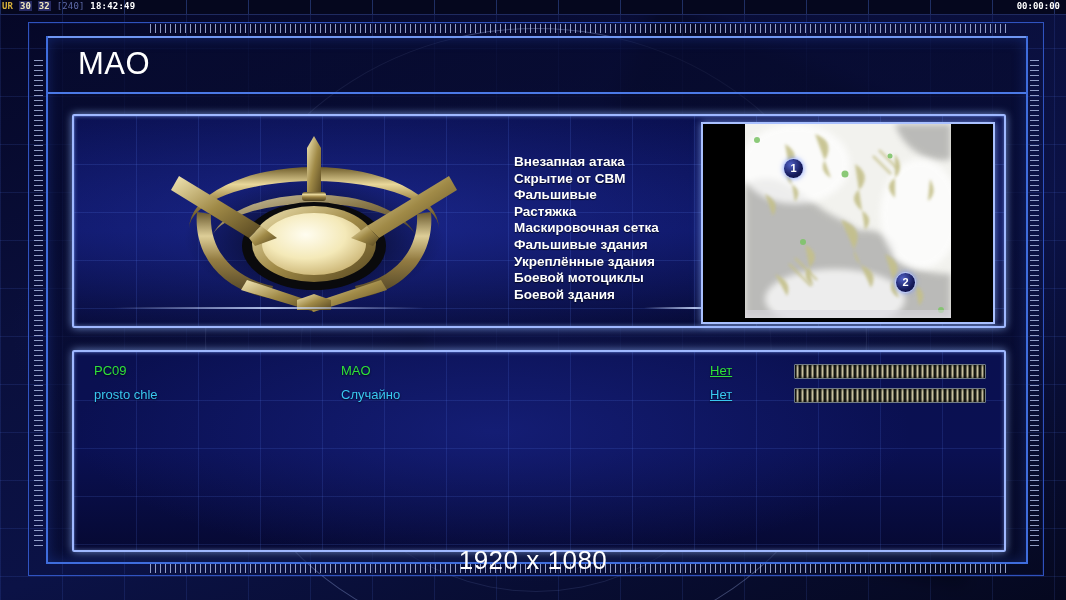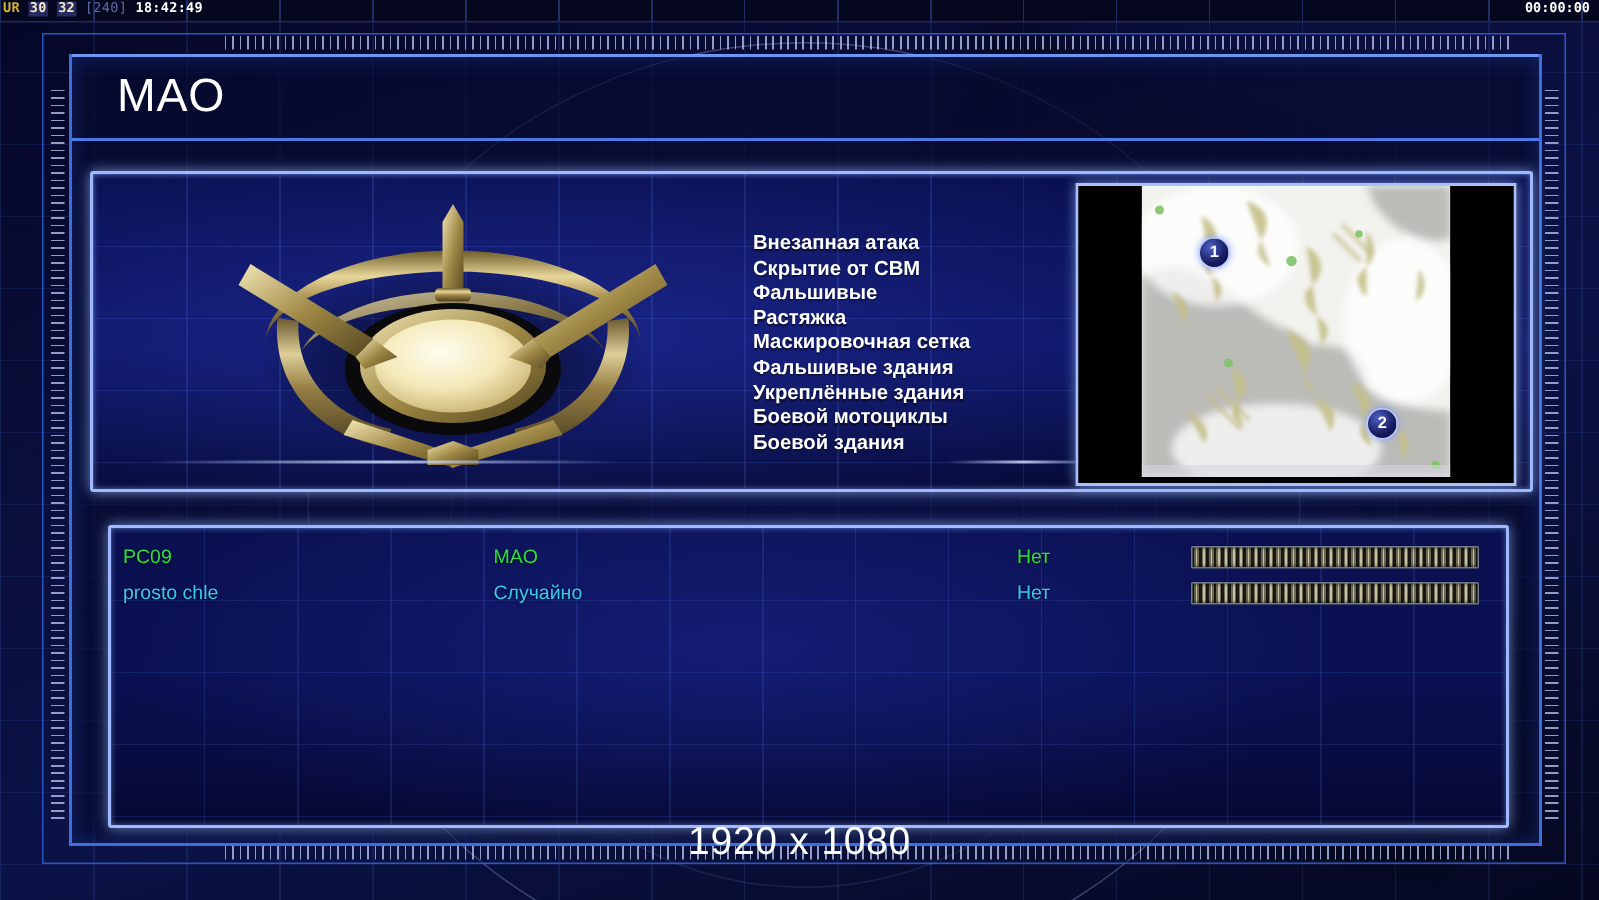--- a/index.html
+++ b/index.html
@@ -48,26 +48,26 @@
   .window{position:absolute;left:46px;top:36px;width:978px;height:524px;
     border:2px solid #3f6ddd;background:linear-gradient(180deg,rgba(7,11,48,.72),rgba(6,9,40,.55));
     box-shadow:0 0 14px rgba(40,80,200,.35) inset;}
 
   .titlebar{position:absolute;left:0;top:0;width:100%;height:54px;
     border-bottom:2px solid #4b79e6;}
   .titlebar .edge{position:absolute;left:0;right:0;top:-2px;height:2px;background:#6f96f2;}
   .title{position:absolute;left:30px;top:8px;font-size:31px;color:#fff;letter-spacing:.5px;}
 
   
-  .infopanel{position:absolute;left:12px;top:76px;width:930px;height:210px;
+  .infopanel{position:absolute;left:24px;top:76px;width:930px;height:210px;
     border:2px solid #9fb8ff;border-radius:2px;
     box-shadow:0 0 9px rgba(150,185,255,.75), 0 0 4px rgba(150,185,255,.6) inset;
     background:
       radial-gradient(ellipse 80% 90% at 30% 50%, rgba(38,52,170,.55), rgba(10,14,70,0) 70%),
-      linear-gradient(180deg,#0a1050,#0c1460 55%,#070b38); padding-left: 28px;}
+      linear-gradient(180deg,#0a1050,#0c1460 55%,#070b38);}
   .infopanel .pgrid{position:absolute;inset:0;
     background-image:
       repeating-linear-gradient(to right, rgba(95,135,255,.16) 0 1px, transparent 1px 62px),
       repeating-linear-gradient(to bottom, rgba(95,135,255,.16) 0 1px, transparent 1px 48px);}
   .hiline{position:absolute;height:2px;background:linear-gradient(90deg,rgba(190,210,255,0),rgba(205,220,255,.85),rgba(190,210,255,0));}
 
   
   .emblem{position:absolute;left:95px;top:18px;width:290px;height:180px;}
   .featurelist{position:absolute;left:440px;top:38px;font-size:13.5px;color:#fff;font-weight:bold;line-height:16.6px;}
   .featurelist div{white-space:nowrap;text-shadow:0 1px 1px rgba(0,0,0,.7);}
@@ -94,22 +94,22 @@
     box-shadow:0 0 9px rgba(150,185,255,.7), 0 0 4px rgba(150,185,255,.5) inset;
     background:
       radial-gradient(ellipse 60% 90% at 45% 40%, rgba(30,42,150,.5), rgba(8,11,55,0) 75%),
       linear-gradient(180deg,#0a1050,#0a1052 50%,#060933);}
   .tablepanel .pgrid{position:absolute;inset:0;
     background-image:
       repeating-linear-gradient(to right, rgba(95,135,255,.15) 0 1px, transparent 1px 62px),
       repeating-linear-gradient(to bottom, rgba(95,135,255,.15) 0 1px, transparent 1px 48px);}
 
   .row{position:absolute;left:0;width:100%;height:24px;font-size:13px;}
-  .row .cell{position:absolute;white-space:nowrap;text-shadow:0 1px 2px rgba(0,0,0,.75);}
-  .c-name{left:8px;top:3px;} .c-army{left:255px;top:3px;} .c-team{left:604px;top:3px;}
+  .row .cell{position:absolute;white-space:nowrap;text-shadow:0 1px 2px rgba(0,0,0,.75);margin-left:12px;}
+  .c-name{left:8px;top:3px;} .c-army{left:255px;top:3px;} .c-team{left:624px;top:3px;text-decoration:underline;}
   .bar{position:absolute;left:720px;top:4px;width:190px;height:13px;
     border:1px solid #6f7a86;border-radius:1px;
     background:
       repeating-linear-gradient(to right,#1a1b18 0 1px,#6e6a57 1px 2px,#c9c2a2 2px 3px,#6e6a57 3px 4px,#14150f 4px 5px),
       #2a2b22;
     box-shadow:0 0 3px rgba(0,0,0,.8) inset;}
 
   .resolution{position:absolute;left:0;top:545px;width:1066px;text-align:center;
     font-size:26px;color:#fff;letter-spacing:.5px;}
 </style>

